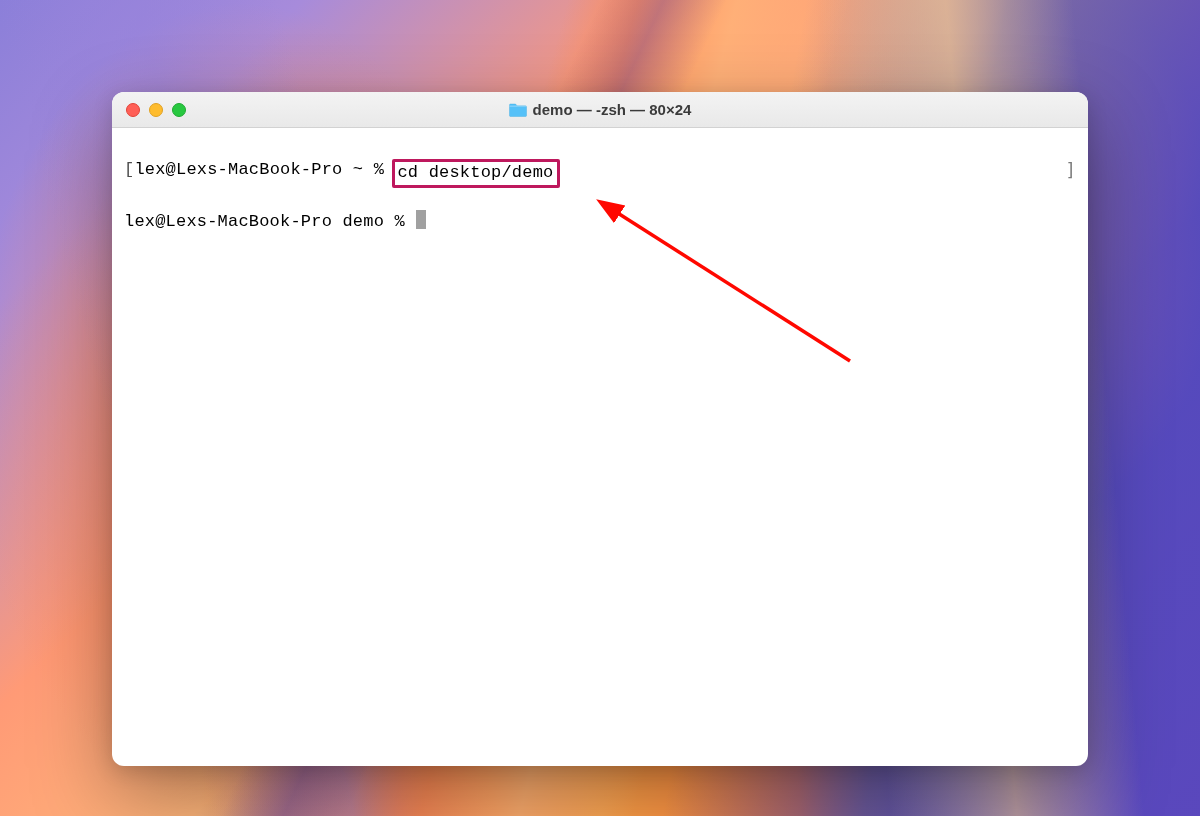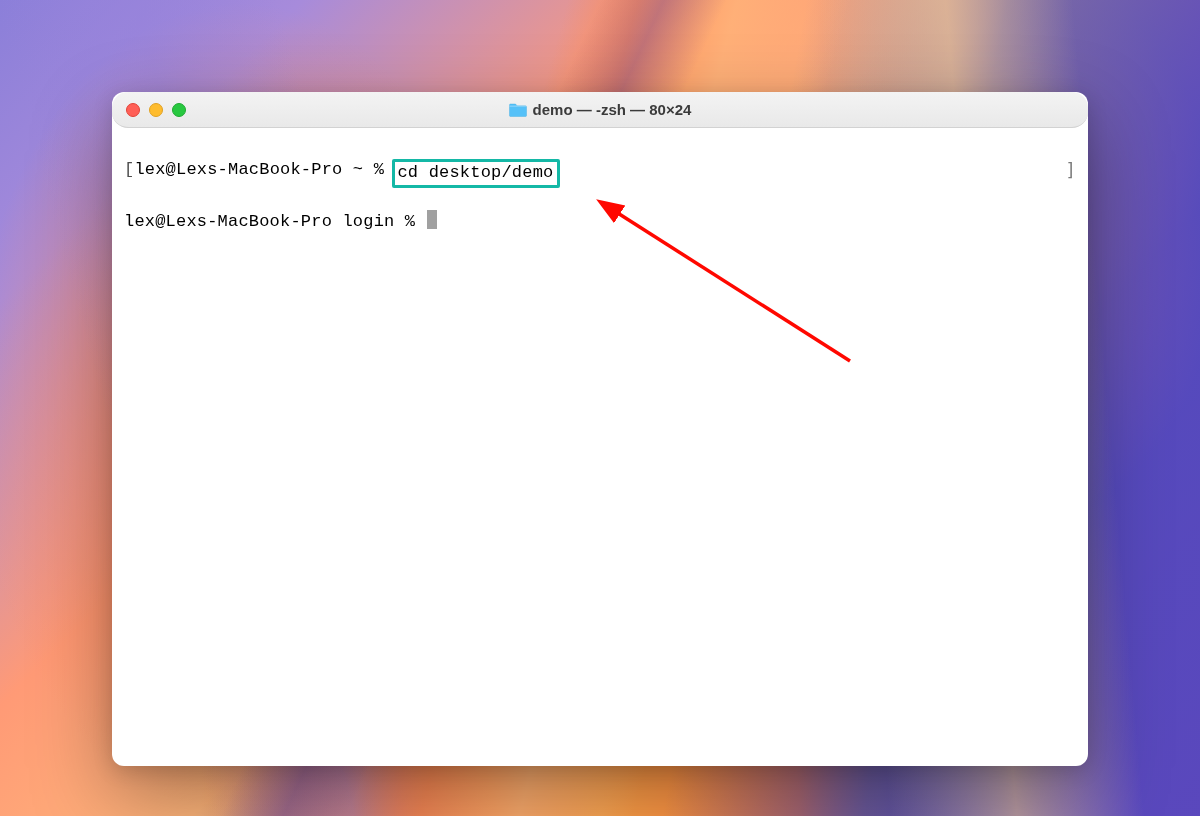--- a/index.html
+++ b/index.html
@@ -60,21 +60,20 @@
     }
     
     .titlebar {
       height: 36px;
       background: linear-gradient(#f3f3f3, #e9e9e9);
       border-bottom: 1px solid #d2d2d2;
       display: flex;
       align-items: center;
       position: relative;
       flex-shrink: 0;
-      border-radius: 16px;
     }
     
     .traffic-lights {
       display: flex;
       gap: 9px;
       padding-left: 14px;
       align-items: center;
     }
     
     .traffic-light {
@@ -137,21 +136,21 @@
       position: absolute;
       right: 12px;
       top: 31px;
       color: #7a7a7a;
       font-family: "SF Mono", Menlo, Monaco, monospace;
       font-size: 17px;
     }
     
     .highlight-box {
       display: inline-block;
-      border: 3px solid #14b8a6;
+      border: 3px solid #be185d;
       padding: 0 4px 0 2px;
       margin-left: -2px;
       border-radius: 2px;
     }
     
     .cursor-block {
       display: inline-block;
       width: 10px;
       height: 19px;
       background: #a0a0a0;
@@ -186,21 +185,21 @@
           <path d="M1.5 1 h5 l1.5 1.8 h8.5 a1 1 0 0 1 1 1 v8.7 a1 1 0 0 1 -1 1 h-15 a1 1 0 0 1 -1 -1 v-10.5 a1 1 0 0 1 1 -1 z" fill="#56c1f8" stroke="#3ba8e0" stroke-width="0.4"></path>
           <path d="M0.5 2.8 h17 v0.7 h-17 z" fill="rgba(255,255,255,0.5)"></path>
         </svg>
       </span>
       <span class="window-title">demo — -zsh — 80×24</span>
     </div>
   </div>
 
   <div class="terminal-body">
 <div class="term-line"><span class="bracket-dim">[</span><span>lex@Lexs-MacBook-Pro ~ % </span><span class="highlight-box"><span>cd desktop/demo</span></span></div>
-<div class="term-line"><span>lex@Lexs-MacBook-Pro login % </span><span class="cursor-block"></span></div>
+<div class="term-line"><span>lex@Lexs-MacBook-Pro demo % </span><span class="cursor-block"></span></div>
 
     <span class="right-bracket">]</span>
 
     <svg class="annotation-arrow" width="300" height="180">
       <defs>
         <marker id="arrowhead" markerWidth="8" markerHeight="8" refX="6" refY="3" orient="auto">
           <polygon points="0 0, 8 3, 0 6" fill="#ff0800"></polygon>
         </marker>
       </defs>
       <line x1="260" y1="168" x2="12" y2="10" stroke="#ff0800" stroke-width="3.5" marker-end="url(#arrowhead)"></line>

